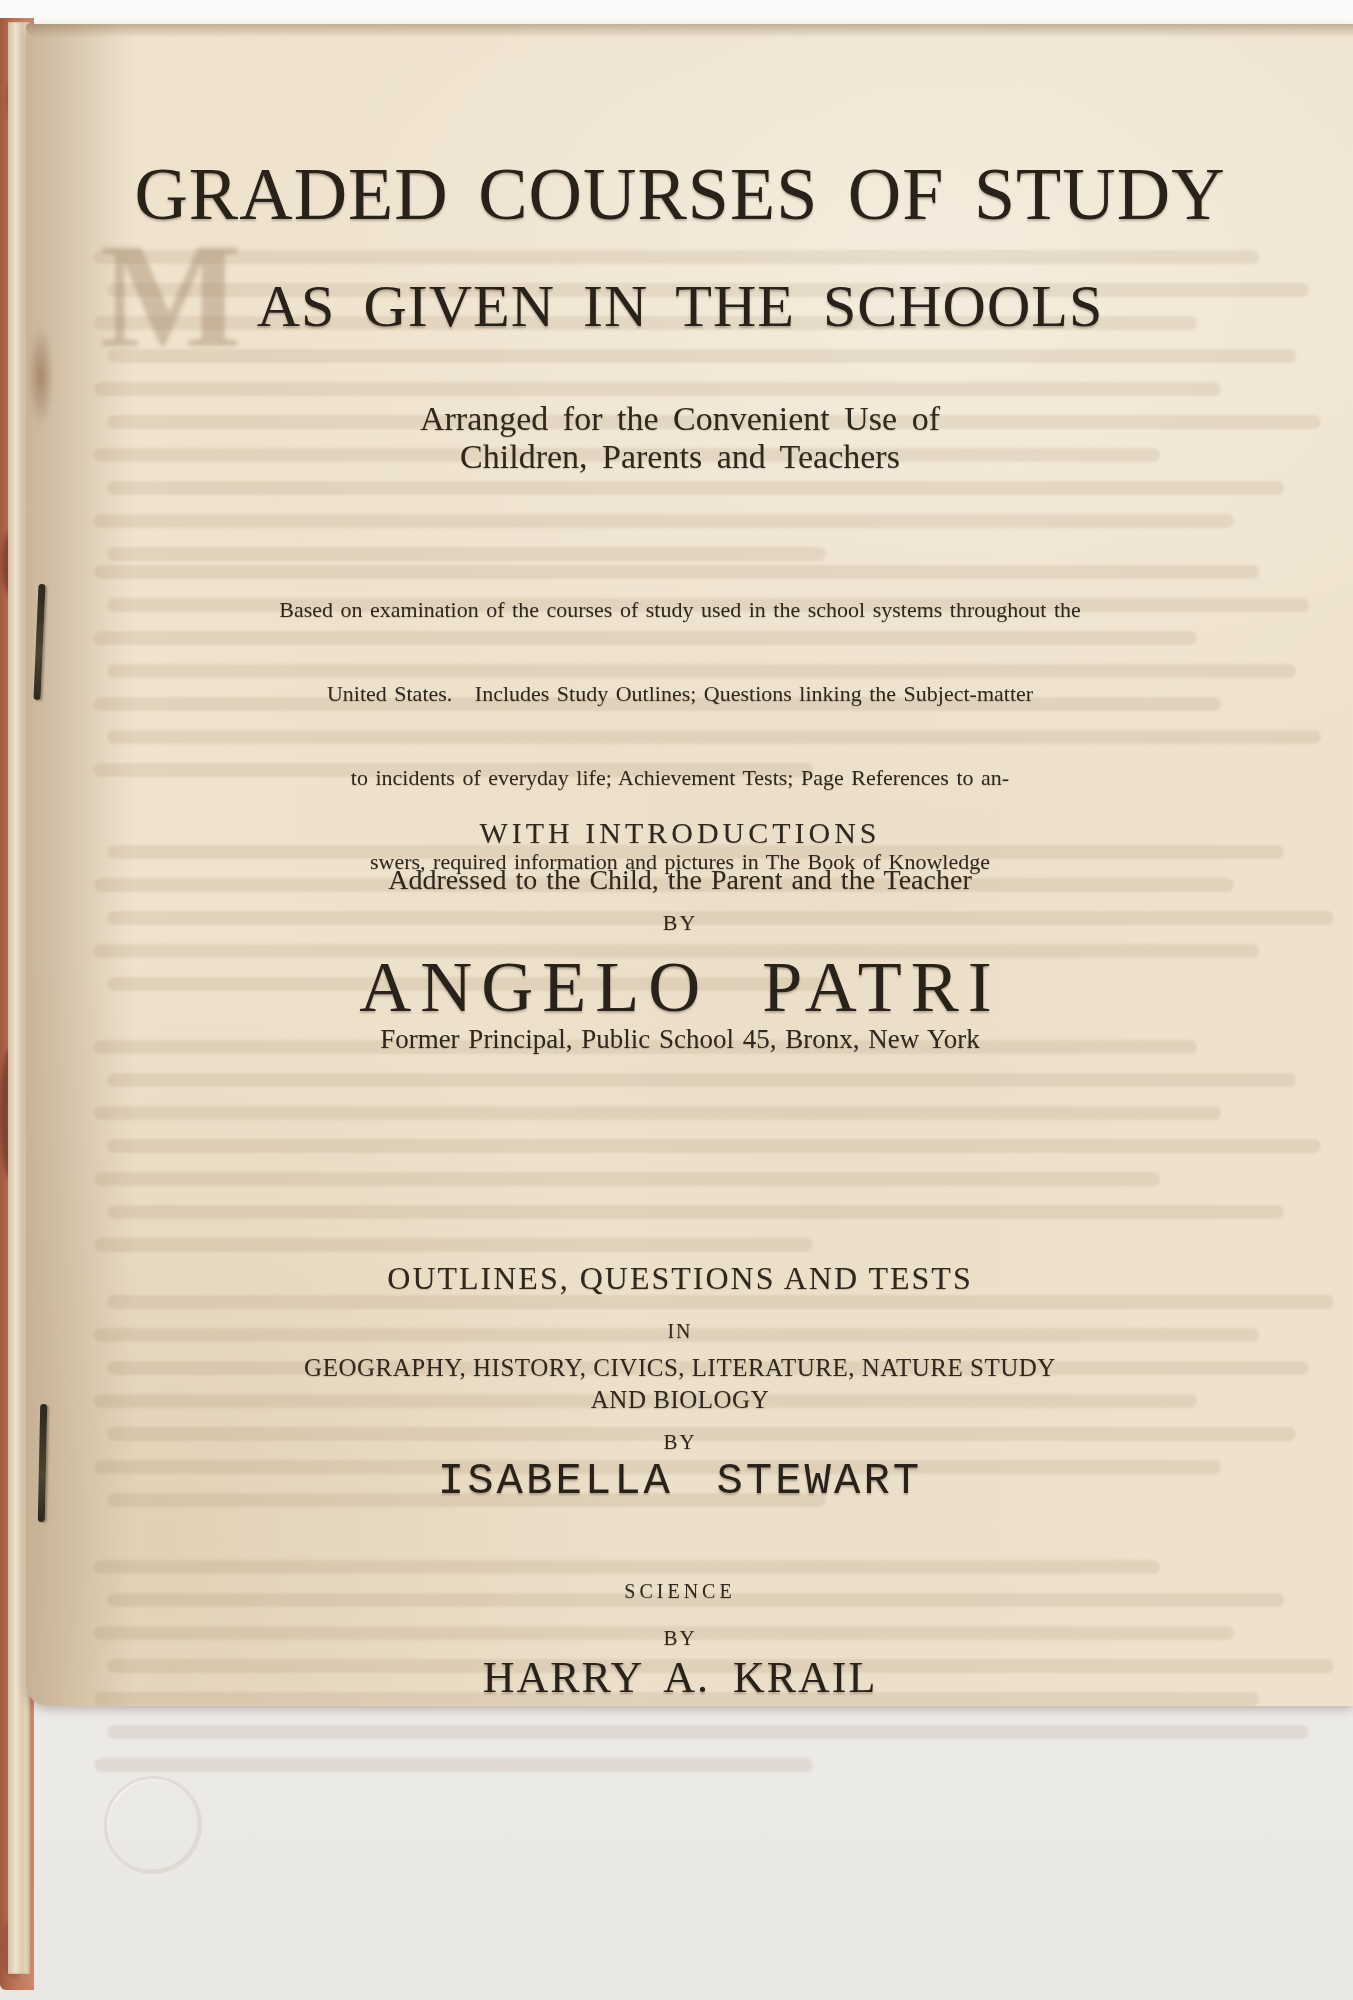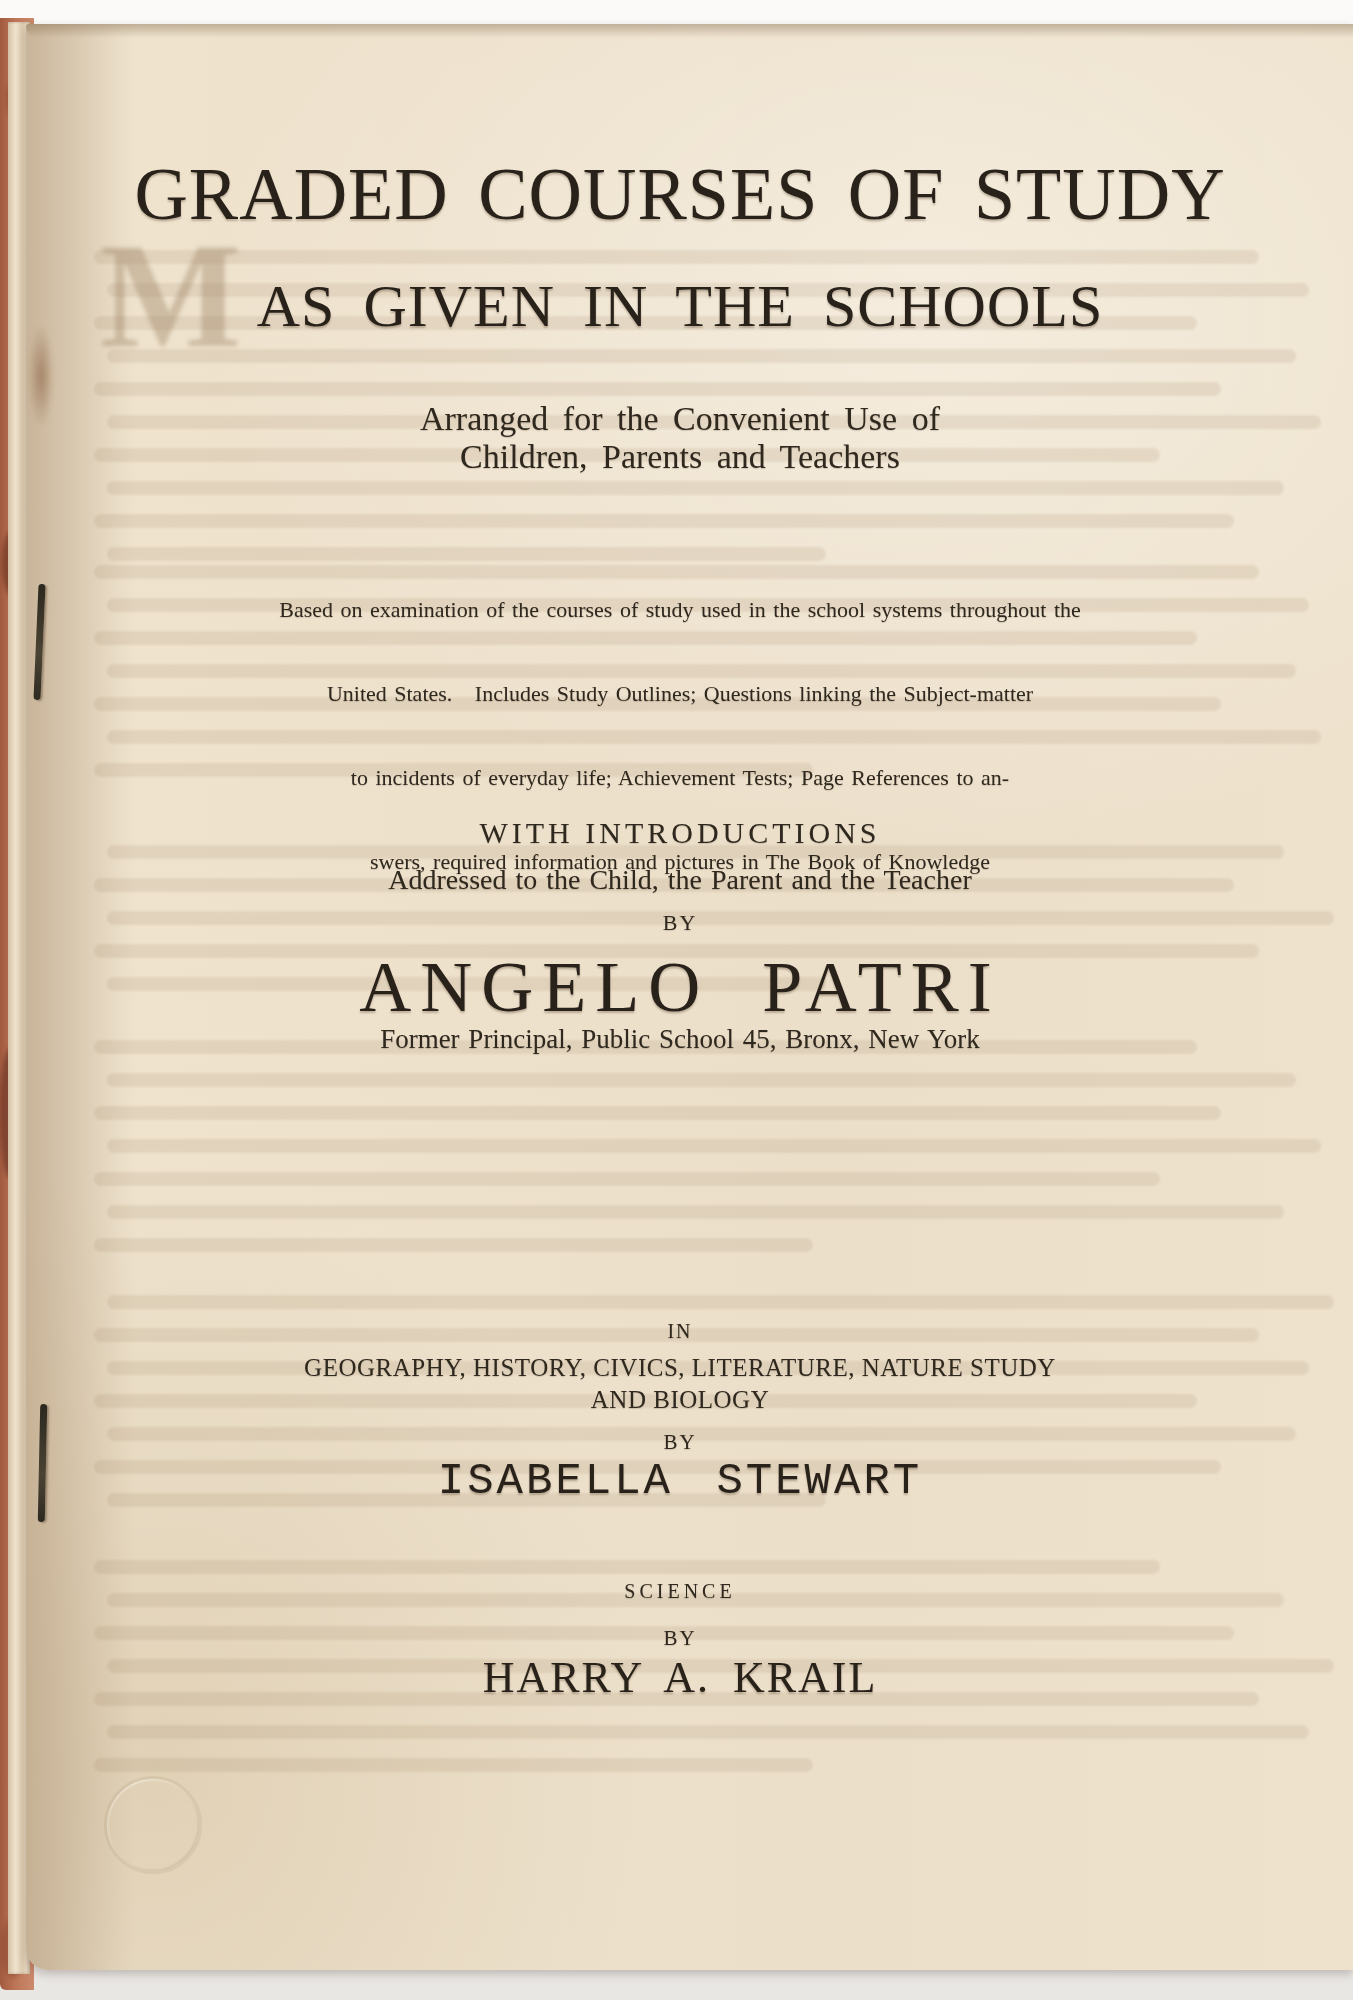--- a/index.html
+++ b/index.html
@@ -24,21 +24,21 @@
   .cover-stain.c3{left:6px;top:60px;width:18px;height:40px;background:#7c3c26;opacity:.4;}
   .cover-stain.c4{left:0;top:1900px;width:26px;height:60px;background:#8a4a30;opacity:.45;}
   
   .sheet-edges{
     position:absolute;left:8px;top:22px;width:22px;height:1952px;
     background:linear-gradient(90deg,#d6c2a6 0%,#efe3cf 35%,#ddc9ae 65%,#f0e5d2 100%);
     box-shadow:inset -2px 0 3px rgba(110,80,50,.35);
   }
   
   .page{
-    position:absolute;left:26px;top:24px;width:1327px;height:1946px;
+    position:absolute;left:26px;top:24px;width:1327px;height:1682px;
     background:
       radial-gradient(1200px 900px at 68% 15%, rgba(246,238,224,.9) 0%, rgba(246,238,224,0) 60%),
       radial-gradient(900px 1100px at 10% 90%, rgba(222,206,178,.85) 0%, rgba(222,206,178,0) 55%),
       linear-gradient(90deg,#e5d7bf 0%,#efe3ce 7%,#ecdfca 60%,#eee2cd 100%);
     border-radius:4px 0 0 22px;
     box-shadow:0 4px 10px rgba(60,45,30,.25);
   }
   .page::before{ 
     content:'';position:absolute;left:0;right:0;top:0;height:14px;
     background:linear-gradient(180deg,rgba(118,92,62,.38),rgba(118,92,62,0));
@@ -183,20 +183,21 @@
         <div>to incidents of everyday life; Achievement Tests; Page References to an-</div>
         <div>swers, required information and pictures in The Book of Knowledge</div>
       </div>
 
       <div class="t with-intro soft">WITH INTRODUCTIONS</div>
       <div class="t addressed soft">Addressed to the Child, the Parent and the Teacher</div>
       <div class="t by1 soft">BY</div>
       <div class="t patri shadowed">ANGELO PATRI</div>
       <div class="t patri-title soft">Former Principal, Public School 45, Bronx, New York</div>
 
+      <div class="t outlines soft">OUTLINES, QUESTIONS AND TESTS</div>
       <div class="t in-label soft">IN</div>
       <div class="t subjects1 soft">GEOGRAPHY, HISTORY, CIVICS, LITERATURE, NATURE STUDY</div>
       <div class="t subjects2 soft">AND BIOLOGY</div>
       <div class="t by2 soft">BY</div>
       <div class="t stewart shadowed">ISABELLA STEWART</div>
 
       <div class="t science soft">SCIENCE</div>
       <div class="t by3 soft">BY</div>
       <div class="t krail shadowed">HARRY A. KRAIL</div>
     </div>

